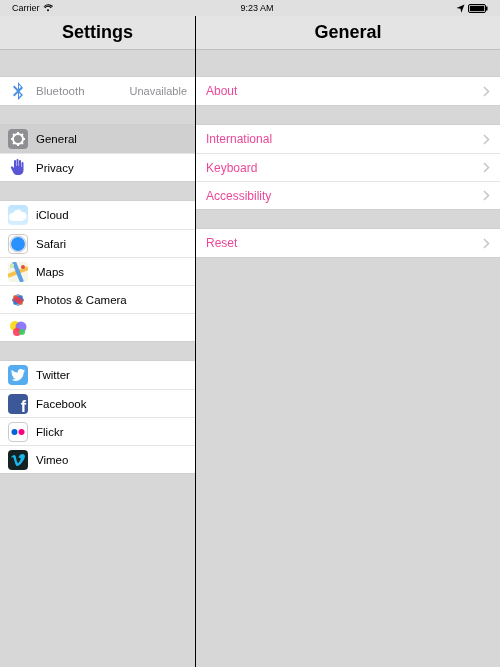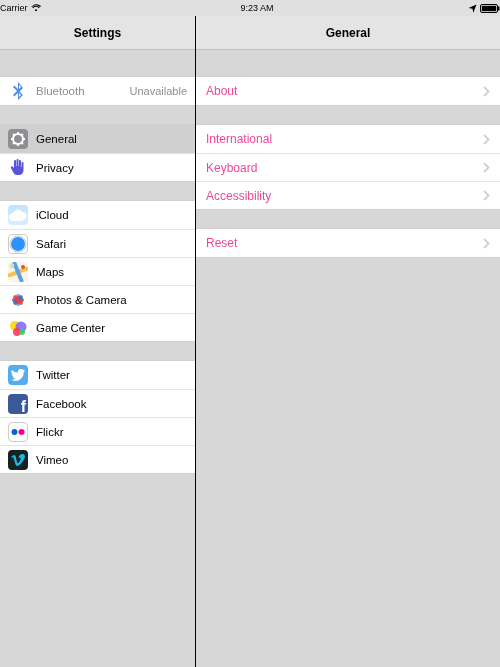--- a/index.html
+++ b/index.html
@@ -1,25 +1,25 @@
 <!DOCTYPE html>
 <html><head>
 <meta charset="utf-8">
 <style>
   * { box-sizing: border-box; margin: 0; padding: 0; }
   html, body { width: 500px; height: 667px; font-family: -apple-system, "Helvetica Neue", Helvetica, Arial, sans-serif; overflow: hidden; background: #d7d7d7; }
   .screen { width: 500px; height: 667px; display: flex; flex-direction: column; background: #d7d7d7; }
-  .statusbar { height: 16px; background: #e0e0e0; display: flex; align-items: center; font-size: 9px; color: #000; position: relative; padding: 0 0; }
+  .statusbar { height: 16px; background: #e0e0e0; display: flex; align-items: center; font-size: 9px; color: #000; position: relative; padding: 0 12px; }
   .statusbar .center { position: absolute; left: 14px; right: 0; text-align: center; }
   .statusbar .right { margin-left: auto; display: flex; align-items: center; gap: 3px; }
   .statusbar .left { display: flex; align-items: center; gap: 3px; }
   .wifi-icon svg, .loc-icon svg, .batt-icon svg { display: block; }
   .panes { flex: 1; display: flex; min-height: 0; }
   .sidebar { width: 196px; border-right: 1px solid #000; display: flex; flex-direction: column; background: #d7d7d7; }
-  .navbar { height: 34px; background: #e4e4e4; border-bottom: 1px solid #c0c0c0; display: flex; align-items: center; justify-content: center; font-size: 12px; font-weight: 600; color:#000; }
+  .navbar { height: 34px; background: #e4e4e4; border-bottom: 1px solid #c0c0c0; display: flex; align-items: center; justify-content: center; font-size: 18px; font-weight: 600; color:#000; }
   .spacer { height: 26px; background: #d7d7d7; }
   .spacer-sm { height: 18px; background: #d7d7d7; }
   .group { background: #ffffff; border-top: 1px solid #cfcfcf; border-bottom: 1px solid #cfcfcf; }
   .row { height: 28px; display: flex; align-items: center; padding: 0 8px 0 8px; font-size: 11.5px; color: #000; }
   .group .row + .row { border-top: 1px solid #e4e4e4; justify-content: space-between; }
   .row .icon { width: 20px; height: 20px; margin-right: 8px; display:flex; align-items:center; justify-content:center; border-radius:4px; flex-shrink:0; }
   .row .label { flex: 1; white-space: nowrap; overflow: hidden; text-overflow: ellipsis; }
   .row .trail { color: #8e8e93; font-size: 11px; }
   .row.disabled .label, .row.disabled .trail { color: #8e8e93; }
   .row.selected { background: #d0d0d0; }
@@ -178,21 +178,20 @@
         </div>
         <div class="row">
           <span class="icon ic-gamecenter">
             <svg width="20" height="20" viewBox="0 0 20 20">
                 <circle cx="7" cy="8" r="5" fill="#ffd60a" opacity=".9"></circle>
                 <circle cx="13" cy="9" r="5.5" fill="#7b61ff" opacity=".85"></circle>
                 <circle cx="9" cy="14" r="4" fill="#ff375f" opacity=".9"></circle>
                 <circle cx="14" cy="14" r="3" fill="#30d158" opacity=".9"></circle>
               </svg>
           </span>
-          <span class="label">Game Center</span>
         </div>
       </div>
 
       <div class="spacer-sm"></div>
 
       <div class="group">
         <div class="row">
           <span class="icon ic-twitter">
             <svg width="14" height="12" viewBox="0 0 14 12">
                 <path d="M14 1.4a5.7 5.7 0 01-1.6.5A2.9 2.9 0 0013.6.2a5.6 5.6 0 01-1.8.7A2.8 2.8 0 007 3.5 8 8 0 011 1 2.8 2.8 0 001.9 5 2.8 2.8 0 01.6 4.6v.1a2.8 2.8 0 002.3 2.8 2.8 2.8 0 01-1.3 0 2.8 2.8 0 002.7 2A5.7 5.7 0 010 10.6 8 8 0 004.4 12c5.3 0 8.2-4.4 8.2-8.2v-.4A5.8 5.8 0 0014 1.4z" fill="#fff"></path>

